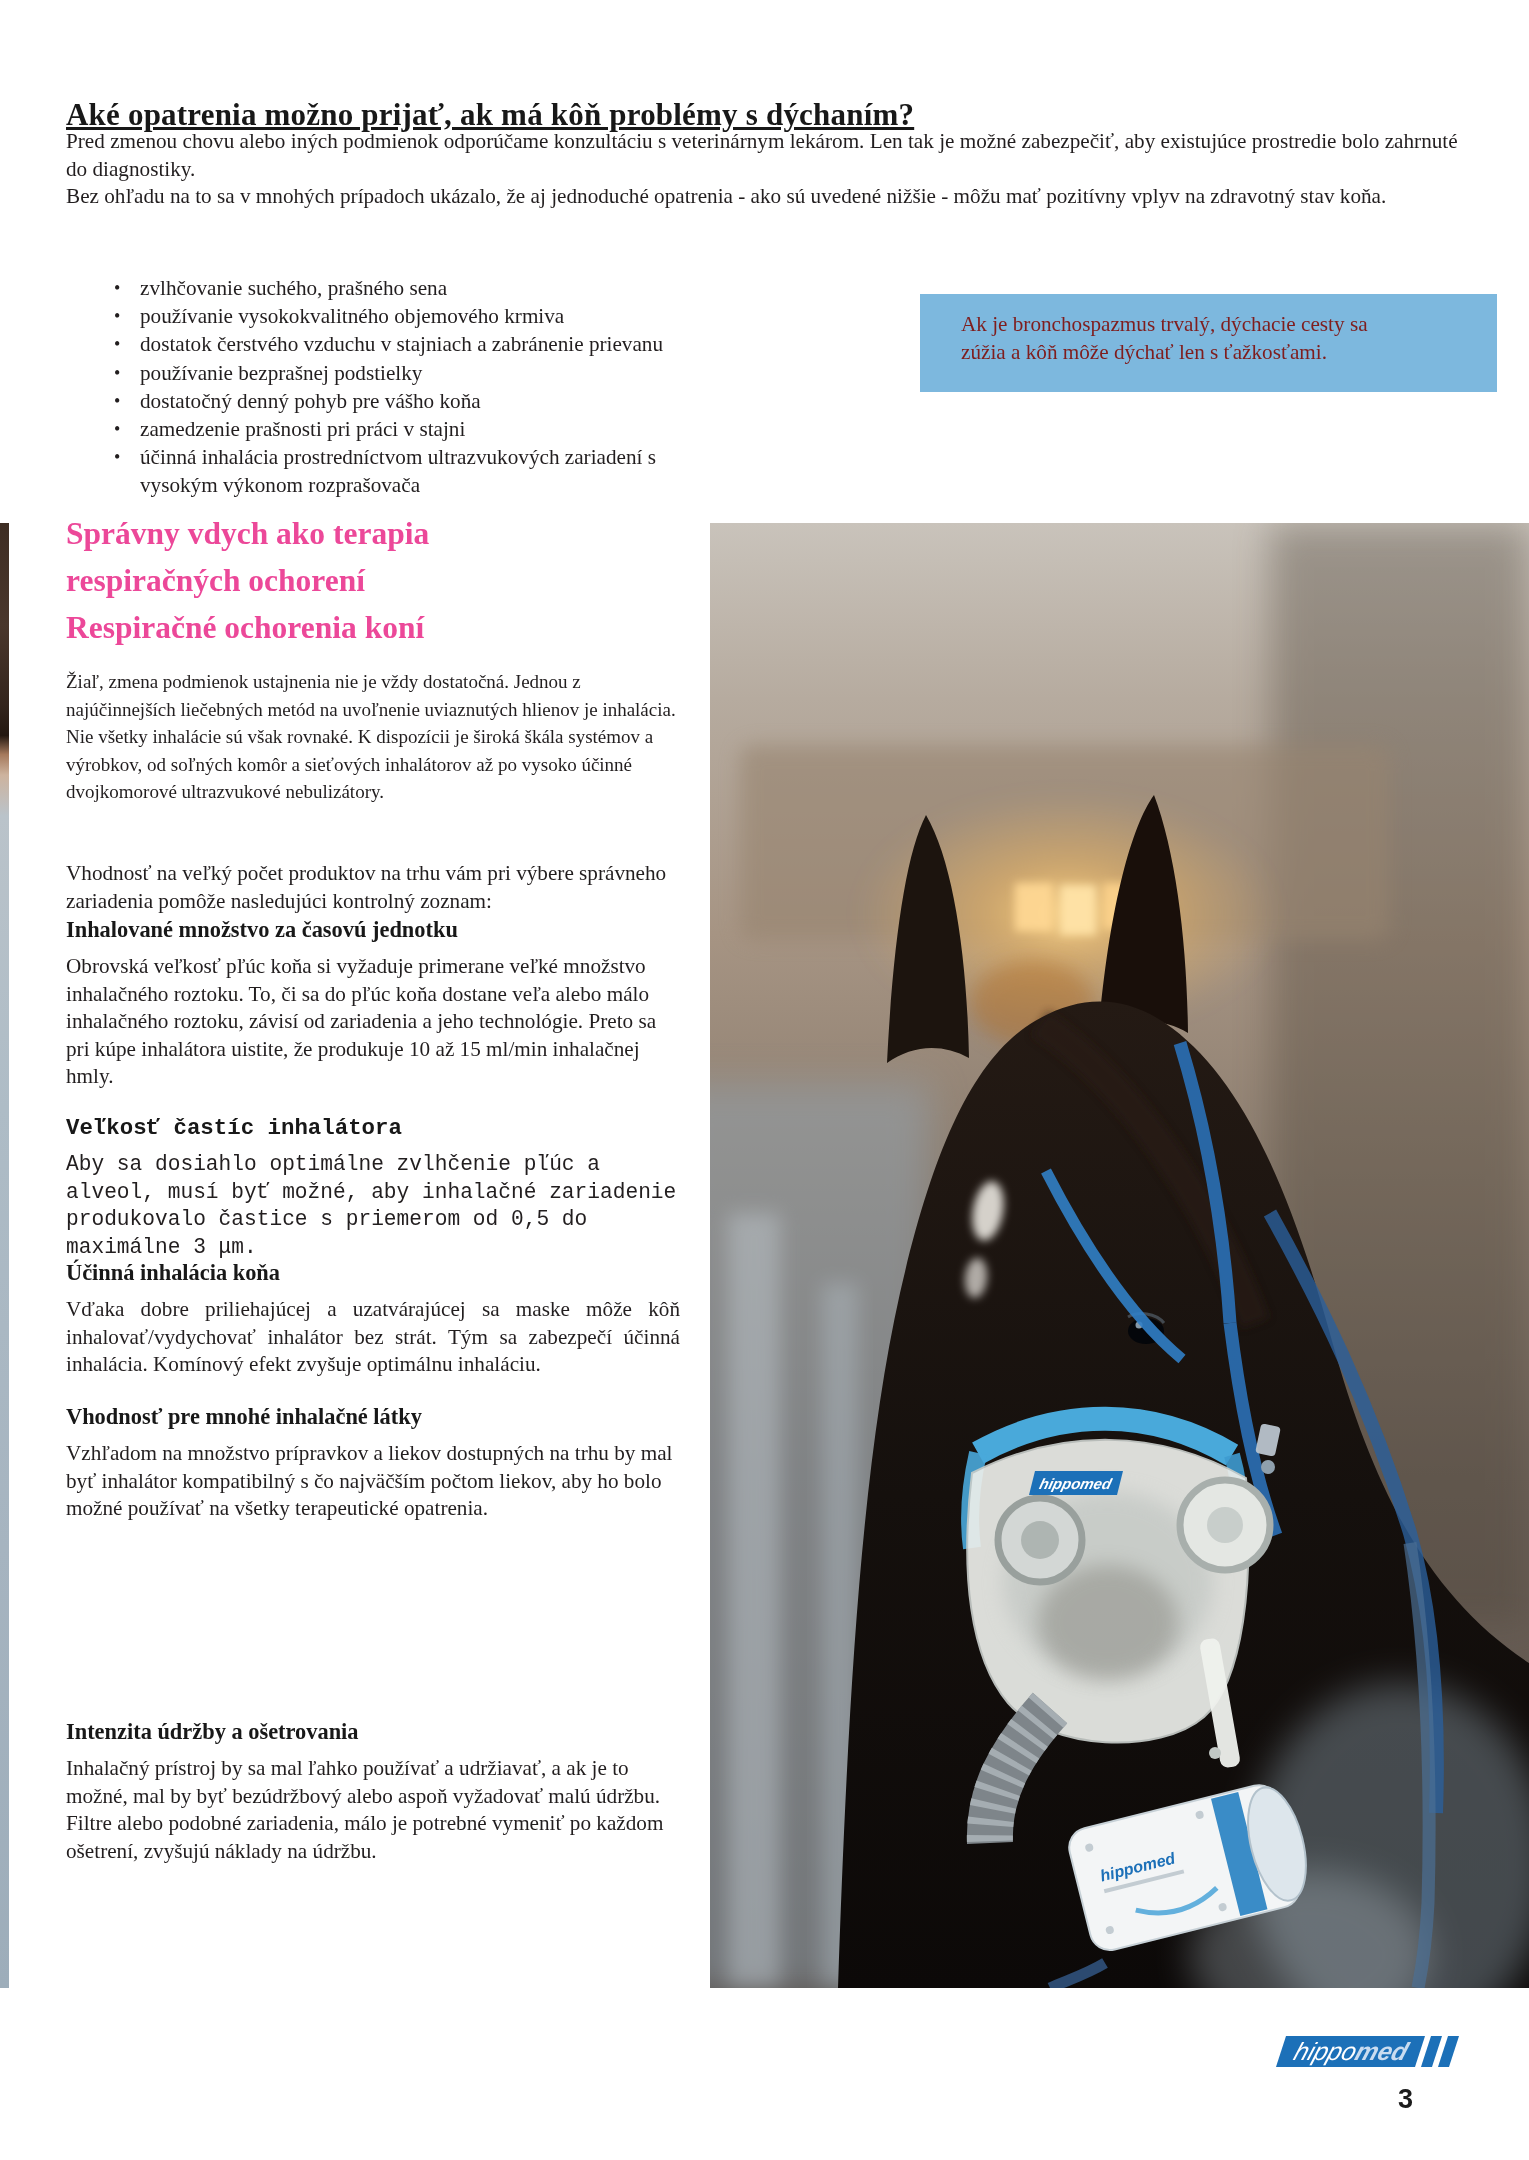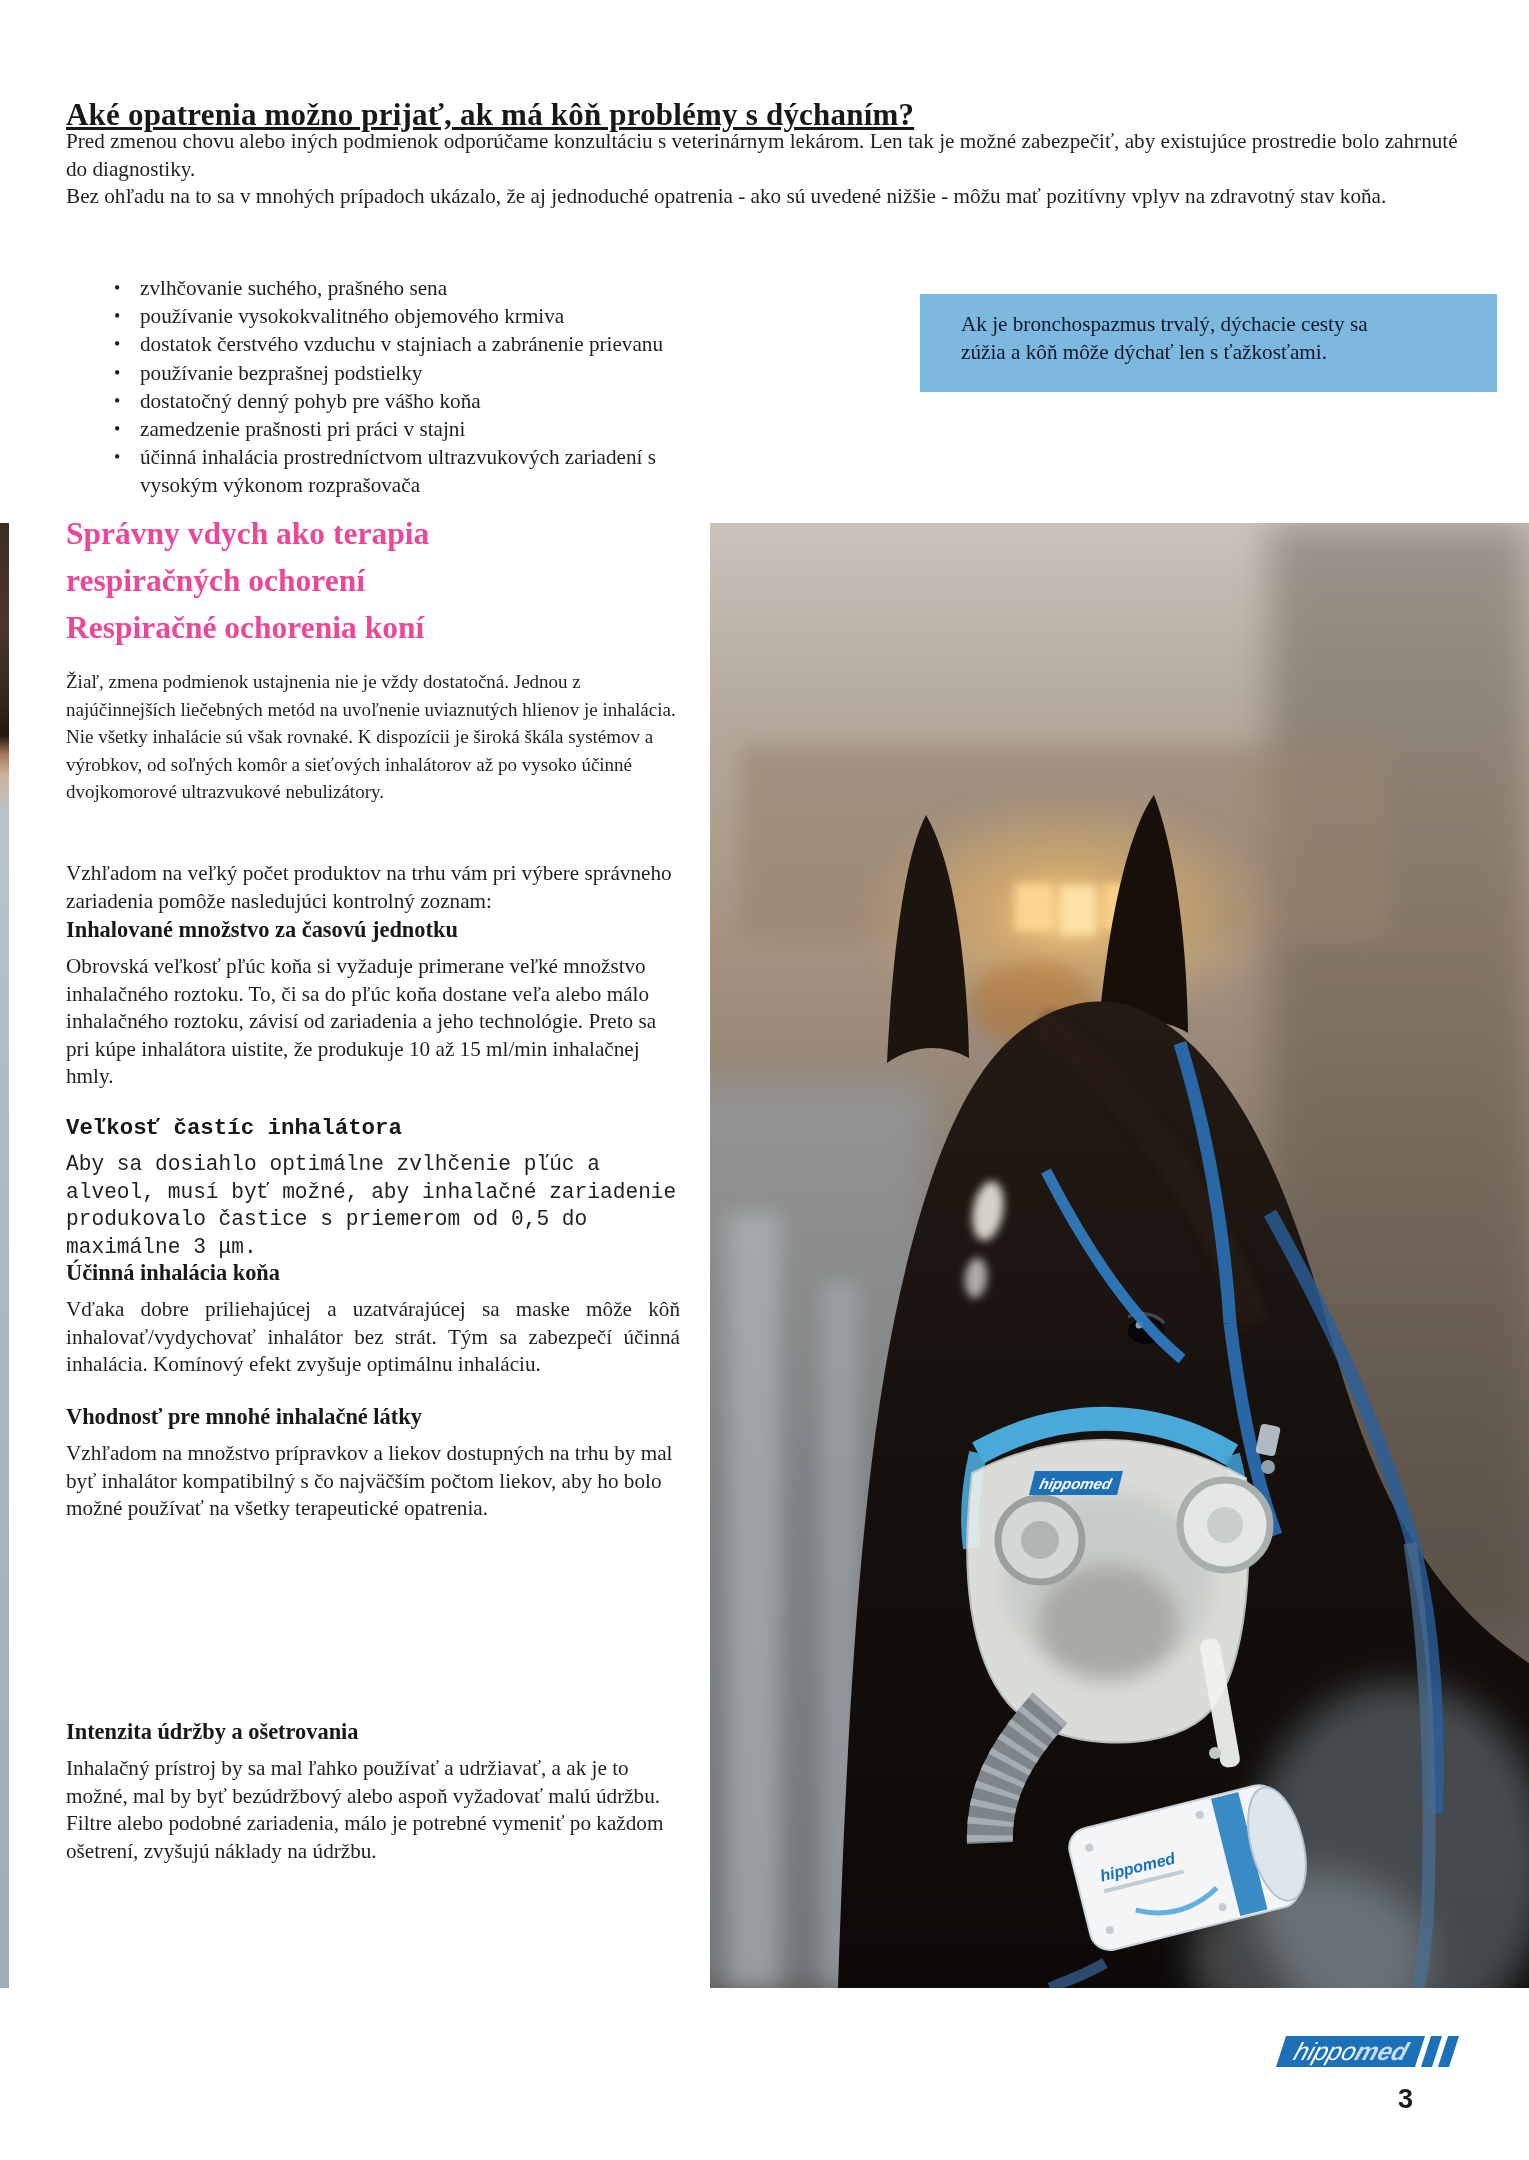--- a/index.html
+++ b/index.html
@@ -25,21 +25,21 @@
   }
   .bullets li{position:relative;padding-left:33px;}
   .bullets li::before{content:"•";position:absolute;left:7px;top:0;font-size:18px;}
   
   .callout{
     position:absolute;left:920px;top:294px;width:577px;height:98px;
     background:#7db8de;
   }
   .callout .txt{
     margin:17px 0 8px 41px;width:452px;
-    font-size:21.2px;line-height:27.8px;color:#0f172a;
+    font-size:21.2px;line-height:27.8px;color:#7f1d1d;
   }
   
   .article-heading{
     position:absolute;left:66px;top:510px;width:620px;
     font-size:31.5px;font-weight:700;line-height:47px;color:#ec4899;
   }
   .lead{
     position:absolute;left:66px;top:649px;width:612px;
     font-size:19px;line-height:27.6px;
   }
@@ -115,21 +115,21 @@
     <div class="txt">Ak je bronchospazmus trvalý, dýchacie cesty sa zúžia a kôň môže dýchať len s ťažkosťami.</div>
   </div>
 
   <div class="article-heading">
     <div>Správny vdych ako terapia</div>
     <div>respiračných ochorení</div>
     <div>Respiračné ochorenia koní</div>
   </div>
 
   <p class="lead">Žiaľ, zmena podmienok ustajnenia nie je vždy dostatočná. Jednou z najúčinnejších liečebných metód na uvoľnenie uviaznutých hlienov je inhalácia. Nie všetky inhalácie sú však rovnaké. K dispozícii je široká škála systémov a výrobkov, od soľných komôr a sieťových inhalátorov až po vysoko účinné dvojkomorové ultrazvukové nebulizátory.</p>
-  <p class="checklist-intro">Vzhľadom na veľký počet produktov na trhu vám pri výbere správneho zariadenia pomôže nasledujúci kontrolný zoznam:</p>
+  <p class="checklist-intro">Vhodnosť na veľký počet produktov na trhu vám pri výbere správneho zariadenia pomôže nasledujúci kontrolný zoznam:</p>
 
   <div class="section" id="sec0">
     <h3>Inhalované množstvo za časovú jednotku</h3>
     <p>Obrovská veľkosť pľúc koňa si vyžaduje primerane veľké množstvo inhalačného roztoku. To, či sa do pľúc koňa dostane veľa alebo málo inhalačného roztoku, závisí od zariadenia a jeho technológie. Preto sa pri kúpe inhalátora uistite, že produkuje 10 až 15 ml/min inhalačnej hmly.</p>
   </div>
   <div class="section" id="sec1">
     <h3>Veľkosť častíc inhalátora</h3>
     <p>Aby sa dosiahlo optimálne zvlhčenie pľúc a alveol, musí byť možné, aby inhalačné zariadenie produkovalo častice s priemerom od 0,5 do maximálne 3 μm.</p>
   </div>
   <div class="section justify" id="sec2">

